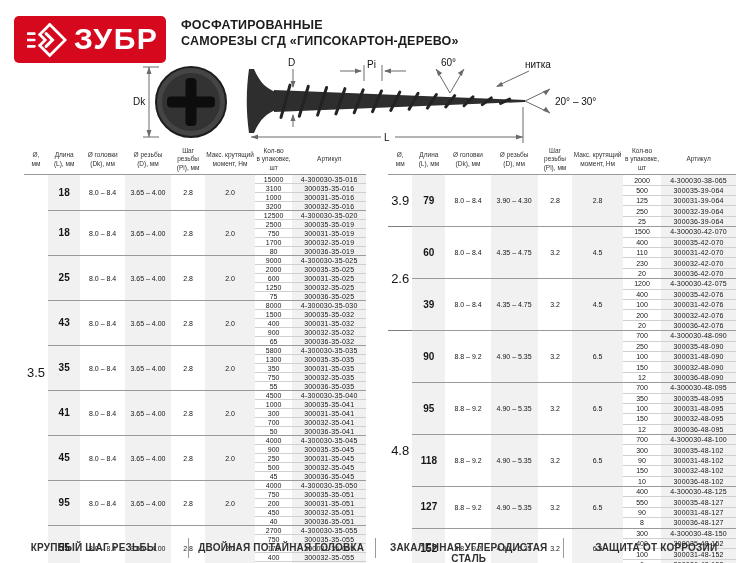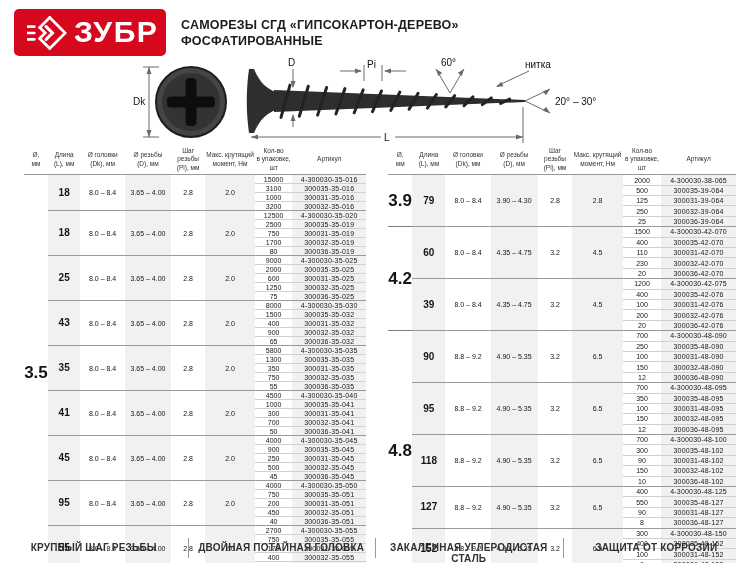--- a/index.html
+++ b/index.html
@@ -1,20 +1,20 @@
 <!DOCTYPE html>
 <html><head>
 <meta charset="utf-8">
 <style>
   html,body{margin:0;padding:0;}
   .page{position:relative;width:750px;height:563px;background:#ffffff;overflow:hidden;
         font-family:"Liberation Sans",sans-serif;-webkit-font-smoothing:antialiased;}
 
   
-  .logo{position:absolute;left:14px;top:9px;width:152px;height:47px;border-radius:5px;
+  .logo{position:absolute;left:14px;top:16px;width:152px;height:47px;border-radius:5px;
         display:flex;align-items:center;gap:7px;padding-left:13px;box-sizing:border-box;}
   .logo-text{color:#fff;font-weight:700;font-size:29px;letter-spacing:1.5px;line-height:1;
              transform:scaleX(1.04);transform-origin:left center;}
   .title{position:absolute;left:181px;top:17px;font-weight:700;font-size:12.5px;color:#1c1c1c;
          line-height:1.3;letter-spacing:.2px;}
 
   
   .diagram{position:absolute;left:133px;top:57px;}
   .dim{stroke:#6a6a6a;stroke-width:1;fill:none;}
   .dimfill{fill:#6a6a6a;stroke:none;}
@@ -26,21 +26,21 @@
   .tbl{position:absolute;top:147px;}
   #table-left{left:24px;width:342px;}
   #table-right{left:388px;width:348px;}
   table{width:100%;border-collapse:collapse;table-layout:fixed;}
   th{font-size:6.5px;font-weight:400;color:#333;text-align:center;vertical-align:middle;
      white-space:pre-line;height:24px;padding:0 0 2px;line-height:1.3;border-bottom:1px solid #9a9a9a;}
   td{text-align:center;vertical-align:middle;padding:0;font-size:7px;color:#151515;line-height:1;}
   #table-left td{height:8px;}
   #table-right td{height:9.4px;}
   td.band{background:#f1f1f1;}
-  td.dia{font-size:17px;font-weight:700;border-bottom:1px solid #7e7e7e;}
+  td.dia{font-size:13px;font-weight:400;border-bottom:1px solid #7e7e7e;}
   td.len{font-size:10px;font-weight:700;}
   td.grp{border-bottom:1px solid #9a9a9a;}
   td.row-sep{border-bottom:1px solid #d0d0d0;}
   td.grp-end{border-bottom:1px solid #9a9a9a;}
   td.sku{letter-spacing:.2px;}
 
   
   .footer{position:absolute;left:0;top:534px;width:750px;display:flex;}
   .footer-item{flex:1;text-align:center;font-size:10px;font-weight:700;color:#303030;
                padding:8px 4px;letter-spacing:.2px;position:relative;}
@@ -60,22 +60,22 @@
         <path d="M25,3 L42,20 L25,37 L14,26"></path>
         <path d="M14,14 L20,20 L14,26"></path>
         <path d="M25,3 L14,14"></path>
         <path d="M21,13 L28,20 L21,27" stroke-width="3.4"></path>
       </g>
     </svg>
     <span class="logo-text">ЗУБР</span>
   </div>
 
   <div class="title">
+    <div>ФОСФАТИРОВАННЫЕ</div>
     <div>САМОРЕЗЫ СГД «ГИПСОКАРТОН-ДЕРЕВО»</div>
-    <div>ФОСФАТИРОВАННЫЕ</div>
   </div>
 
   <svg class="diagram" width="485" height="90" viewBox="0 0 485 90">
 
     <line class="dim" x1="16" y1="10" x2="16" y2="80"></line>
     <line class="dim" x1="10" y1="10" x2="26" y2="10"></line>
     <line class="dim" x1="10" y1="80" x2="26" y2="80"></line>
     <polygon class="dimfill" points="0,0 7,-2.5 7,2.5" transform="translate(16,10) rotate(90)"></polygon>
     <polygon class="dimfill" points="0,0 7,-2.5 7,2.5" transform="translate(16,80) rotate(270)"></polygon>
     <text class="dlabel" x="0" y="48">Dk</text>
@@ -455,21 +455,21 @@
           </tr>
           <tr>
             <td class="row-sep">250</td>
             <td class="sku band row-sep">300032-39-064</td>
           </tr>
           <tr>
             <td class="grp-end">25</td>
             <td class="sku band grp-end">300036-39-064</td>
           </tr>
           <tr>
-            <td class="dia" rowspan="10">4.2</td>
+            <td class="dia" rowspan="10">2.6</td>
             <td class="len band grp" rowspan="5">60</td>
             <td class="grp" rowspan="5">8.0 – 8.4</td>
             <td class="band grp" rowspan="5">4.35 – 4.75</td>
             <td class="grp" rowspan="5">3.2</td>
             <td class="band grp" rowspan="5">4.5</td>
             <td class="row-sep">1500</td>
             <td class="sku band row-sep">4-300030-42-070</td>
           </tr>
           <tr>
             <td class="row-sep">400</td>

